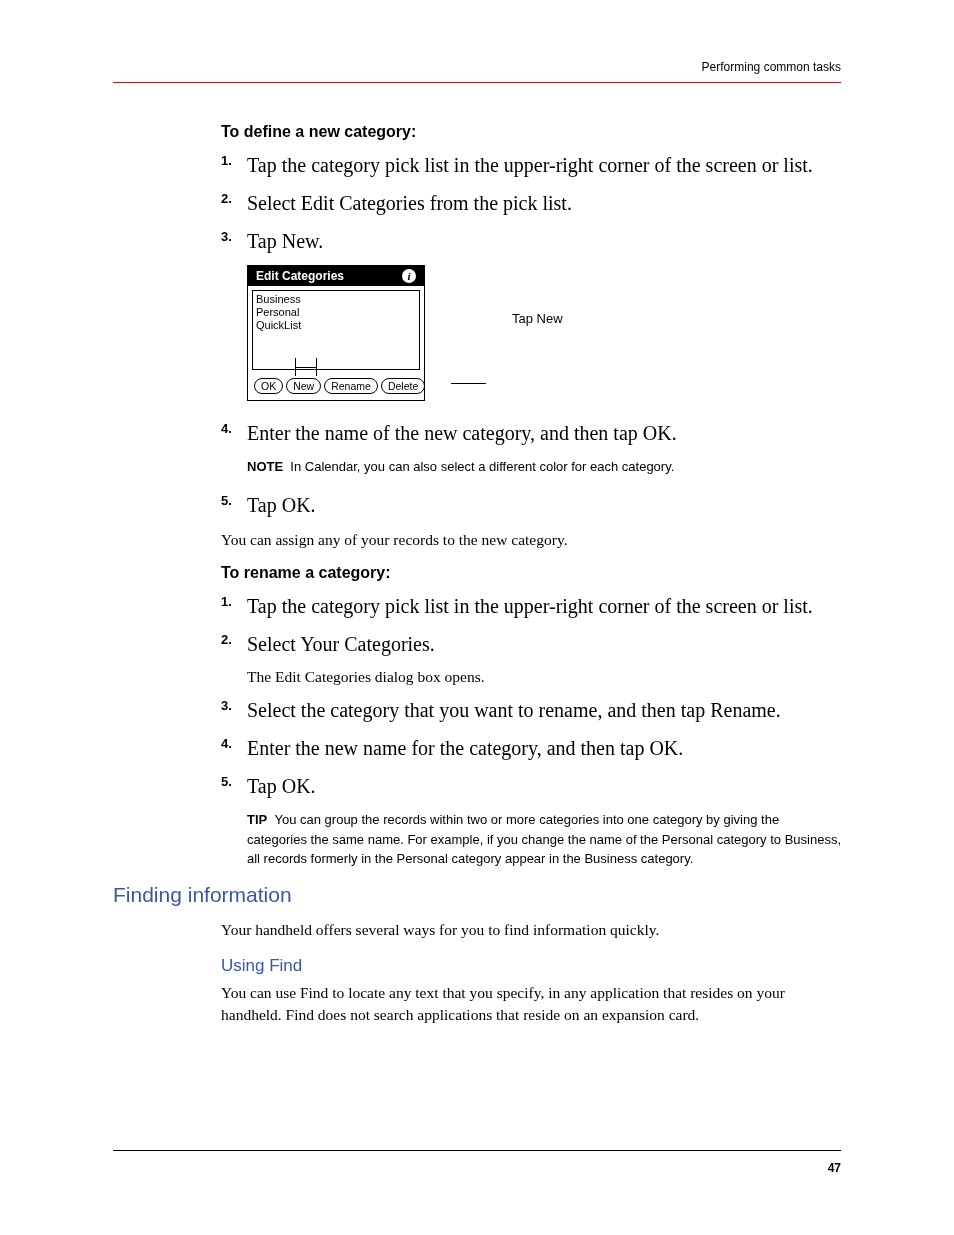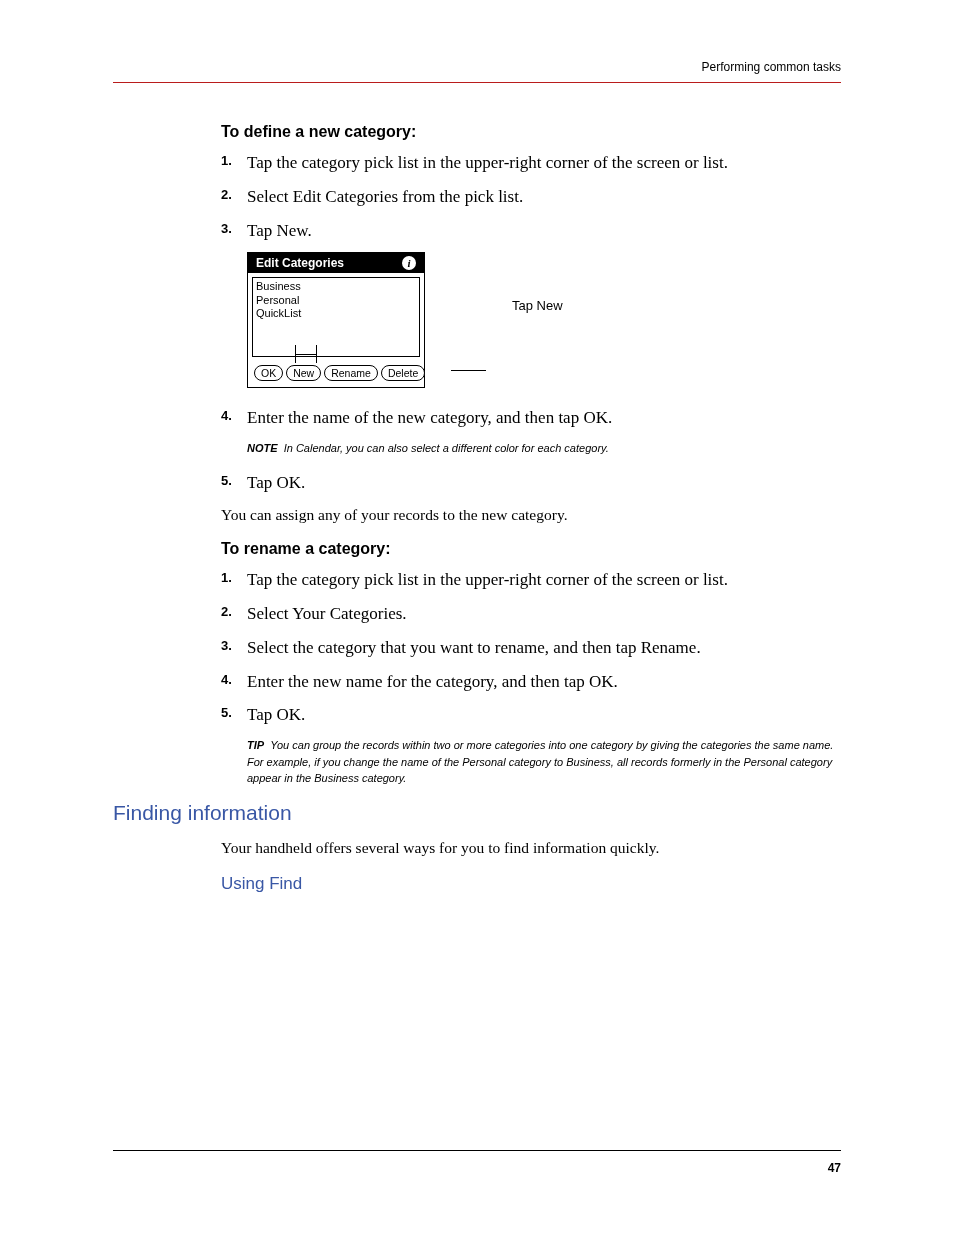--- a/index.html
+++ b/index.html
@@ -41,21 +41,21 @@
     .step-list {
       list-style: none;
       counter-reset: step-counter;
     }
     
     .step-list li {
       counter-increment: step-counter;
       position: relative;
       padding-left: 26px;
       margin-bottom: 10px;
-      font-size: 17px;
+      font-size: 20px;
       line-height: 1.4;
     }
     
     .step-list li::before {
       content: counter(step-counter) ".";
       position: absolute;
       left: 0;
       top: 1px;
       font-family: Arial, Helvetica, sans-serif;
       font-weight: bold;
@@ -69,25 +69,24 @@
     }
     
     .inner-text {
       padding-left: 26px;
       margin-bottom: 10px;
       font-size: 15.5px;
     }
     
     .note-block {
       font-family: Arial, Helvetica, sans-serif;
-      font-size: 11px;
+      font-size: 13px;
       line-height: 1.5;
       padding-left: 26px;
       margin-bottom: 14px;
-      font-style: italic;
     }
     
     .note-label {
       font-weight: bold;
     }
     
     .h1-heading {
       font-family: "Arial Narrow", Arial, Helvetica, sans-serif;
       font-size: 21px;
       color: #3957a5;
@@ -269,30 +268,32 @@
 <div class="content-indent">
   <div class="body-text">You can assign any of your records to the new category.</div>
 </div>
 
 <div class="content-indent">
   <div class="heading-bold">To rename a category:</div>
   <ol class="step-list">
     <li>Tap the category pick list in the upper-right corner of the screen or list.</li>
     <li>Select Your Categories.</li>
   </ol>
+  <div class="inner-text">The Edit Categories dialog box opens.</div>
   <ol class="step-list" style="counter-reset: step-counter 2;">
     <li>Select the category that you want to rename, and then tap Rename.</li>
     <li>Enter the new name for the category, and then tap OK.</li>
     <li>Tap OK.</li>
   </ol>
   <div class="note-block" style="margin-top: 4px;">
     <span class="note-label">TIP</span>&nbsp;&nbsp;<span>You can group the records within two or more categories into one category by giving the categories the same name. For example, if you change the name of the Personal category to Business, all records formerly in the Personal category appear in the Business category.</span>
   </div>
 </div>
 
 <div class="h1-heading">Finding information</div>
 
 <div class="content-indent">
   <div class="body-text">Your handheld offers several ways for you to find information quickly.</div>
   <div class="h2-heading">Using Find</div>
+  <div class="body-text">You can use Find to locate any text that you specify, in any application that resides on your handheld. Find does not search applications that reside on an expansion card.</div>
 </div>
 
 <div class="page-footer">47</div>
 
 </body></html>

